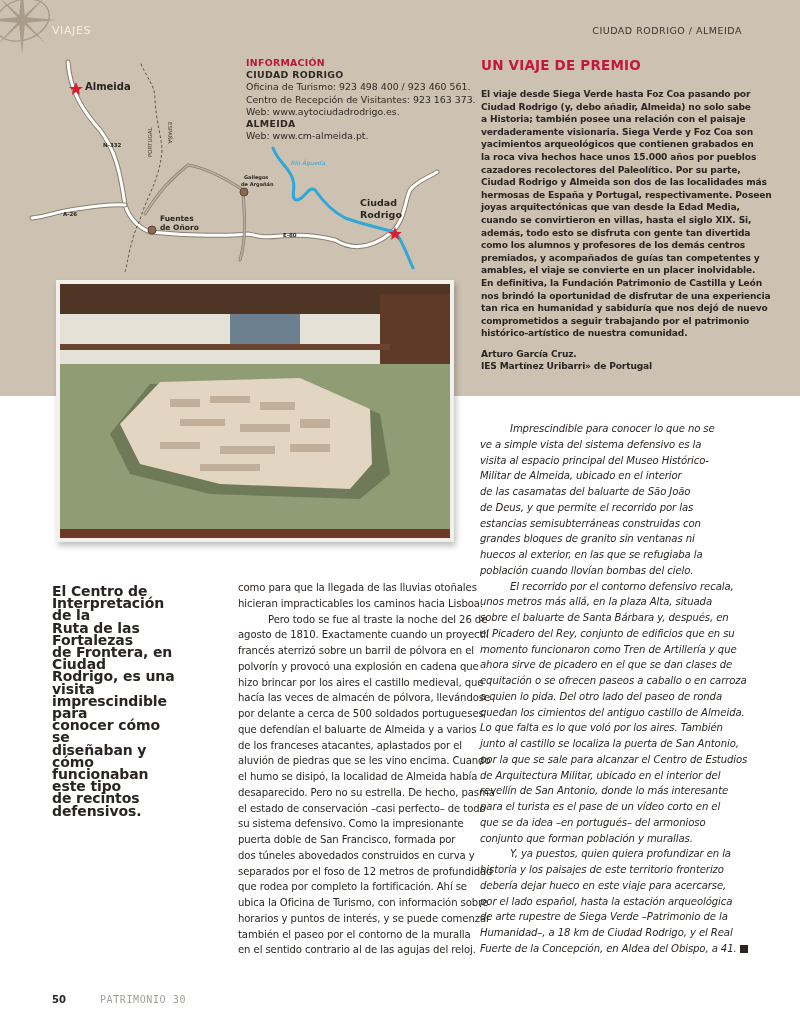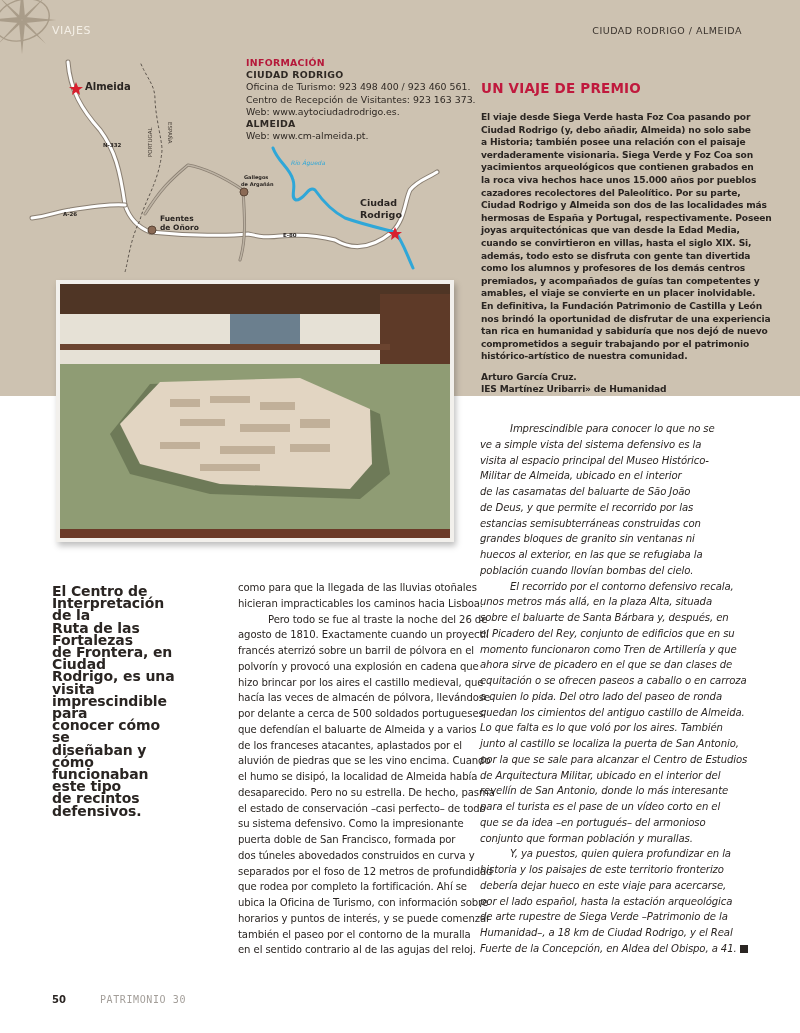--- a/index.html
+++ b/index.html
@@ -12,21 +12,21 @@
   .section-label { position: absolute; left: 52px; top: 24px; font-size: 11px; font-weight: normal; color: #f4efe6; letter-spacing: 0.6px; text-align: right; }
   .running-head { position: absolute; right: 58px; top: 25px; font-size: 9.5px; color: #3a332d; letter-spacing: 0.5px; margin-left: 45px; }
 
   .map { position: absolute; left: 0; top: 40px; width: 460px; height: 240px; }
 
   .info { position: absolute; left: 246px; top: 57px; font-size: 9.4px; line-height: 12.2px; color: #2f2924; }
   .info .info-title { color: #b5183a; font-weight: bold; letter-spacing: 0.3px; }
   .info .info-city { font-weight: bold; letter-spacing: 0.3px; }
 
   .sidebar { position: absolute; left: 481px; top: 57px; width: 320px; }
-  .sidebar-title { color: #c0193d; font-size: 13.5px; font-weight: bold; letter-spacing: 0.2px; margin-bottom: 15px; margin-top: 23px; }
+  .sidebar-title { color: #c0193d; font-size: 13.5px; font-weight: bold; letter-spacing: 0.2px; margin-bottom: 15px; }
   .sidebar-body { font-size: 9.1px; line-height: 12.6px; font-weight: bold; color: #2a2522; letter-spacing: -0.15px; white-space: pre-line; }
   .sidebar-sign { margin-top: 8px; font-size: 9.1px; line-height: 12.6px; font-weight: bold; color: #2a2522; letter-spacing: -0.15px; }
 
   .photo { position: absolute; left: 56px; top: 280px; width: 398px; height: 262px; background: #f2f0ec; padding: 4px; box-shadow: 2px 4px 6px rgba(0,0,0,0.25); }
   .photo-inner { width: 100%; height: 100%; position: relative; overflow: hidden; background: linear-gradient(180deg, #6a4a34 0%, #8e6b4c 18%, #c9c0ae 30%, #7a6a54 45%, #9aa07a 60%, #8c9c74 80%, #6f7d5a 100%); }
 
   .caption { position: absolute; left: 52px; top: 585px; width: 130px; font-size: 14px; line-height: 12.2px; font-weight: bold; color: #2a2522; letter-spacing: -0.1px; }
 
   .col { position: absolute; font-size: 10.1px; line-height: 15.75px; color: #2a2522; letter-spacing: -0.1px; }
   .col p { white-space: pre-line; }
@@ -125,21 +125,21 @@
 como los alumnos y profesores de los demás centros
 premiados, y acompañados de guías tan competentes y
 amables, el viaje se convierte en un placer inolvidable.
 En definitiva, la Fundación Patrimonio de Castilla y León
 nos brindó la oportunidad de disfrutar de una experiencia
 tan rica en humanidad y sabiduría que nos dejó de nuevo
 comprometidos a seguir trabajando por el patrimonio
 histórico-artístico de nuestra comunidad.</div>
   <div class="sidebar-sign">
     <div>Arturo García Cruz.</div>
-    <div>IES Martínez Uribarri» de Humanidad</div>
+    <div>IES Martínez Uribarri» de Portugal</div>
   </div>
 </div>
 
 <div class="photo">
   <div class="photo-inner">
     <svg width="390" height="254" viewBox="0 0 390 254">
       <rect x="0" y="0" width="390" height="30" fill="#4f3525"></rect>
       <rect x="0" y="30" width="390" height="50" fill="#e6e1d6"></rect>
       <rect x="170" y="30" width="70" height="35" fill="#6b7f8e"></rect>
       <rect x="320" y="10" width="70" height="244" fill="#5e3a28"></rect>

